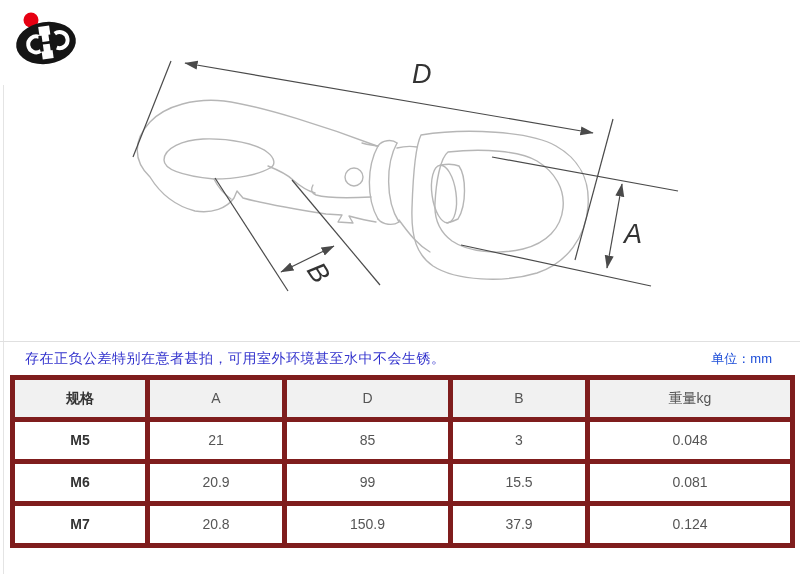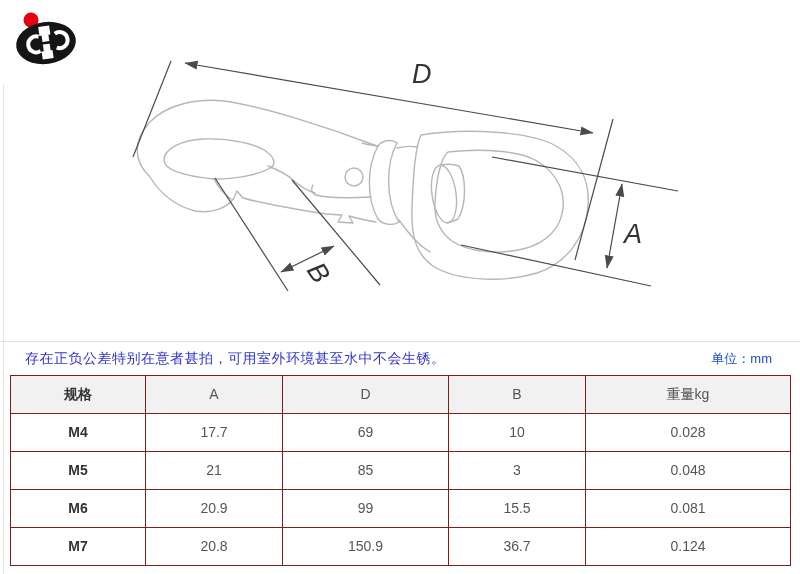--- a/index.html
+++ b/index.html
@@ -18,21 +18,21 @@
     border-top:1px solid #e0e0e0;box-sizing:border-box;
     display:flex;justify-content:space-between;align-items:center;
   }
   .note-text{margin-left:25px;font-size:14px;color:#3232cd;letter-spacing:0.5px;}
   .unit-label{margin-right:28px;font-size:13px;color:#1d4ed8;}
   table.spec{
     position:absolute;left:10px;top:375px;width:780px;
     border-collapse:collapse;table-layout:fixed;font-size:14px;
   }
   table.spec th, table.spec td{
-    border:1px solid #7f1d1d;height:21px;text-align:center;
+    border:5px solid #7f1d1d;height:21px;text-align:center;
     padding:8px;font-weight:normal;color:#555555;line-height:21px;
   }
   table.spec thead th{background:#f1f1f1;}
   table.spec .bold-cell{font-weight:bold;color:#333333;}
   .dim-label{
     font-family:"Liberation Sans", sans-serif;font-style:italic;
     font-size:27px;fill:#333333;
   }
 </style>
 </head>
@@ -136,41 +136,34 @@
     <tr>
       <th class="bold-cell">规格</th>
       <th>A</th>
       <th>D</th>
       <th>B</th>
       <th>重量kg</th>
     </tr>
   </thead>
   <tbody>
     <tr>
-      <td class="bold-cell">M4</td>
-      <td>17.7</td>
-      <td>69</td>
-      <td>10</td>
-      <td>0.028</td>
-    </tr>
-    <tr>
       <td class="bold-cell">M5</td>
       <td>21</td>
       <td>85</td>
       <td>3</td>
       <td>0.048</td>
     </tr>
     <tr>
       <td class="bold-cell">M6</td>
       <td>20.9</td>
       <td>99</td>
       <td>15.5</td>
       <td>0.081</td>
     </tr>
     <tr>
       <td class="bold-cell">M7</td>
       <td>20.8</td>
       <td>150.9</td>
-      <td>36.7</td>
+      <td>37.9</td>
       <td>0.124</td>
     </tr>
   </tbody>
 </table>
 
 </body></html>

